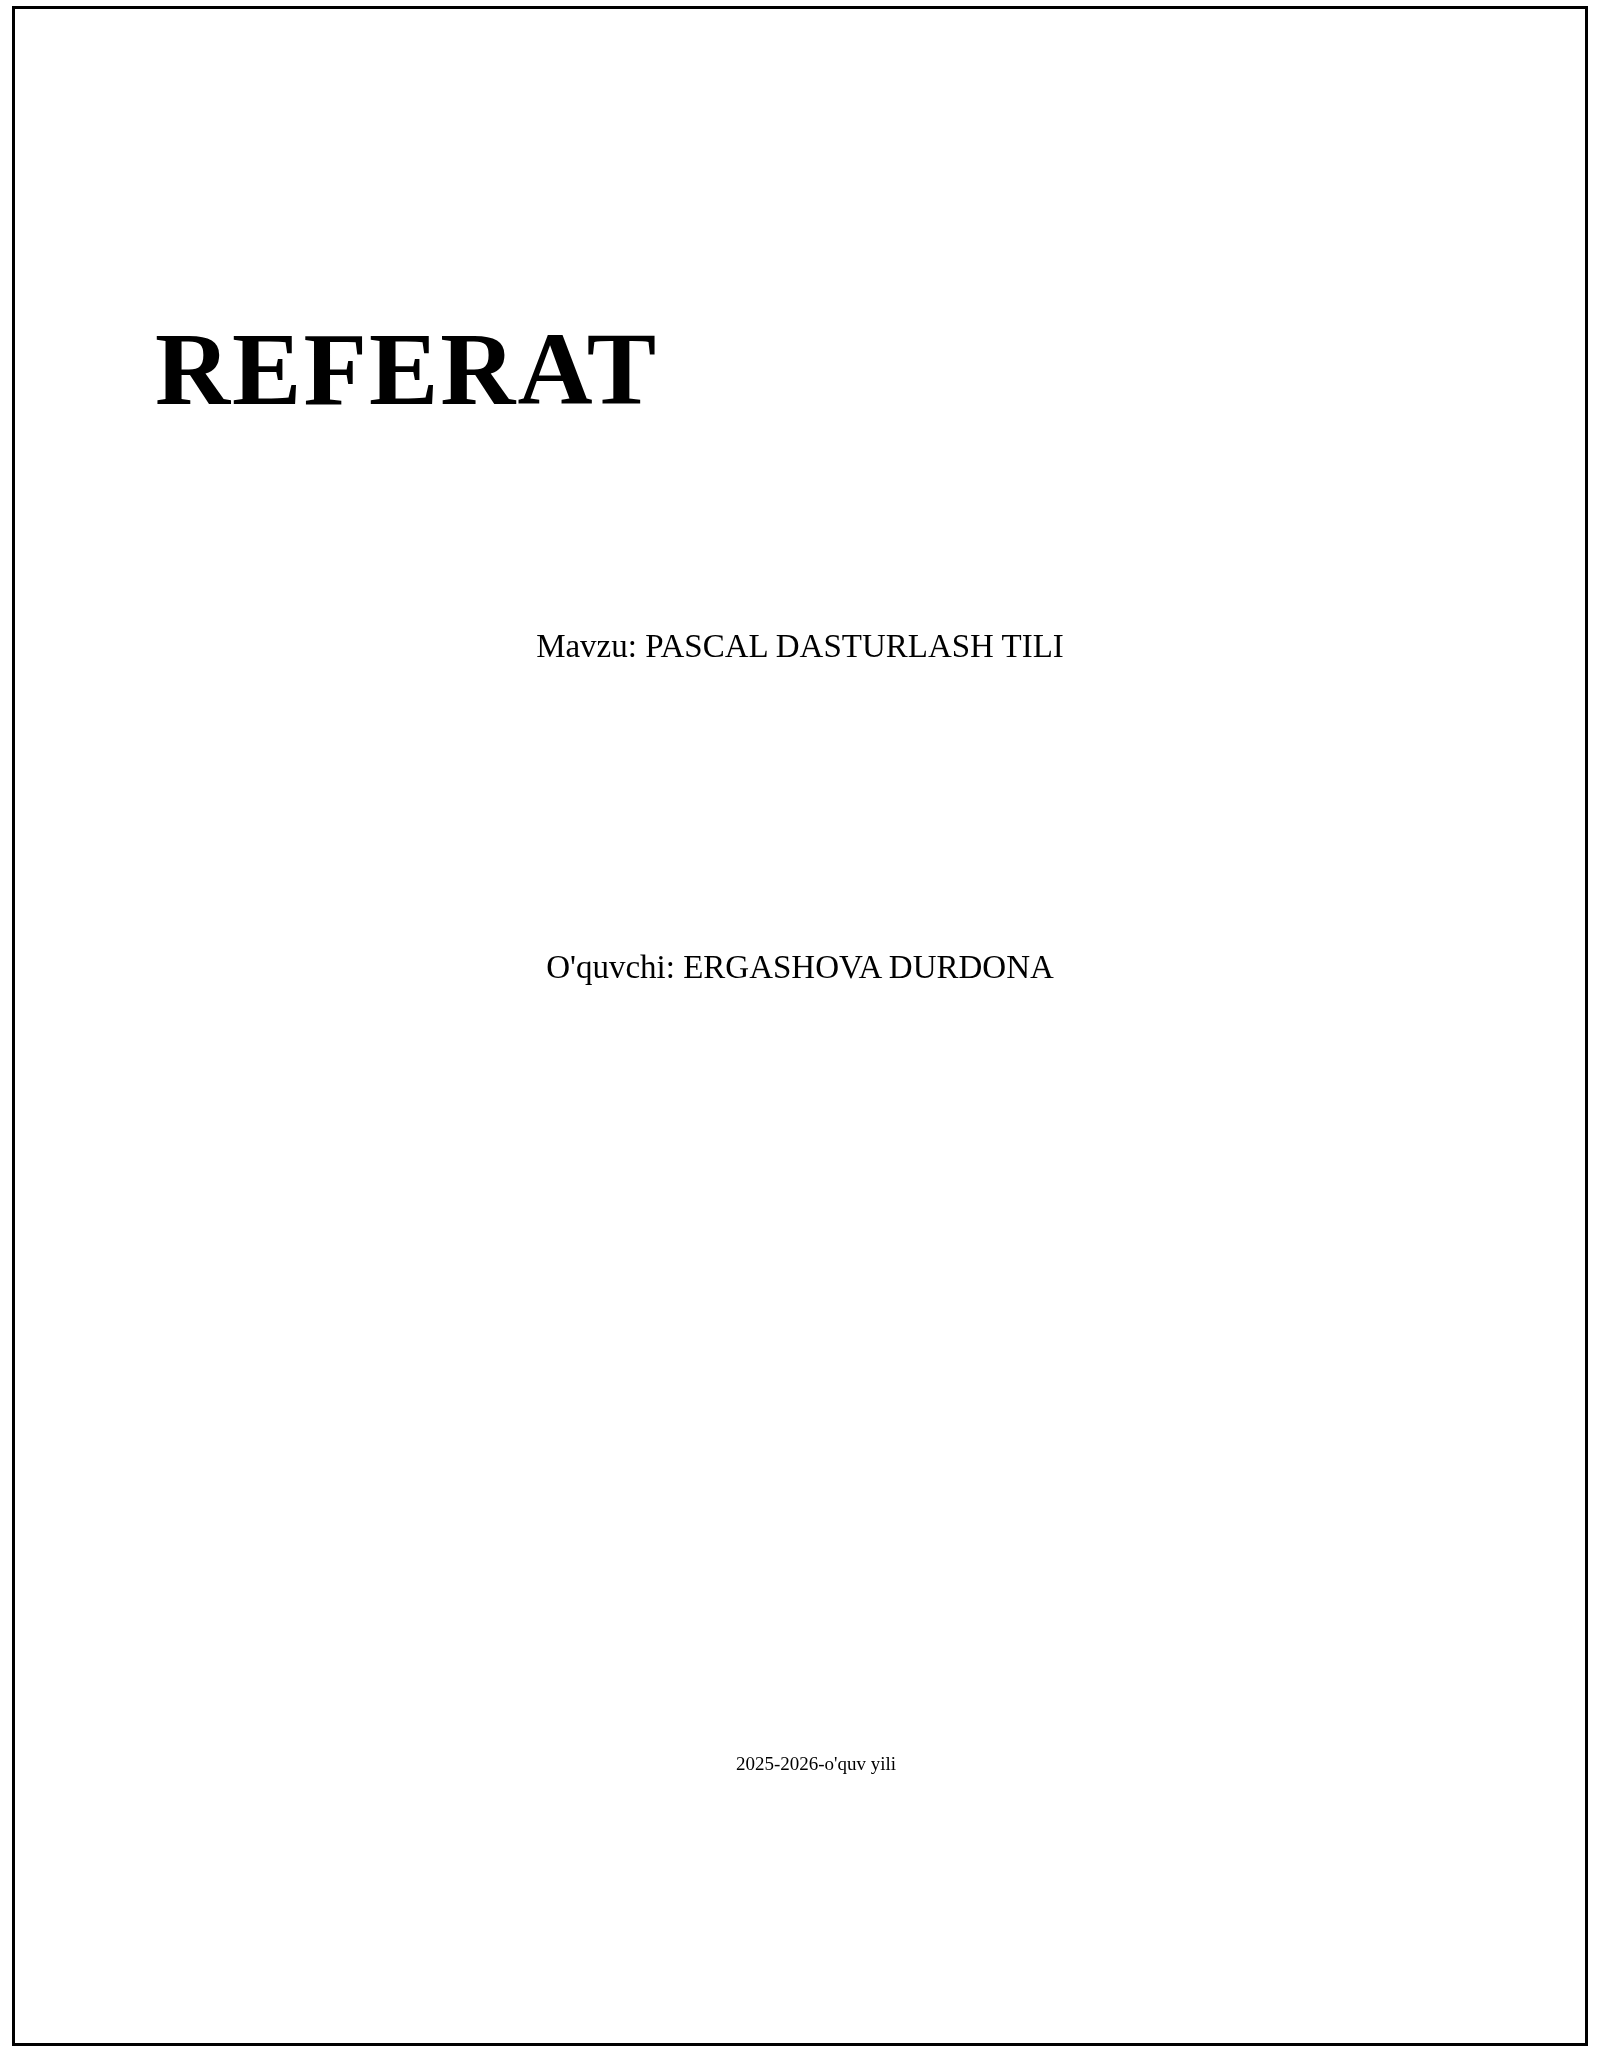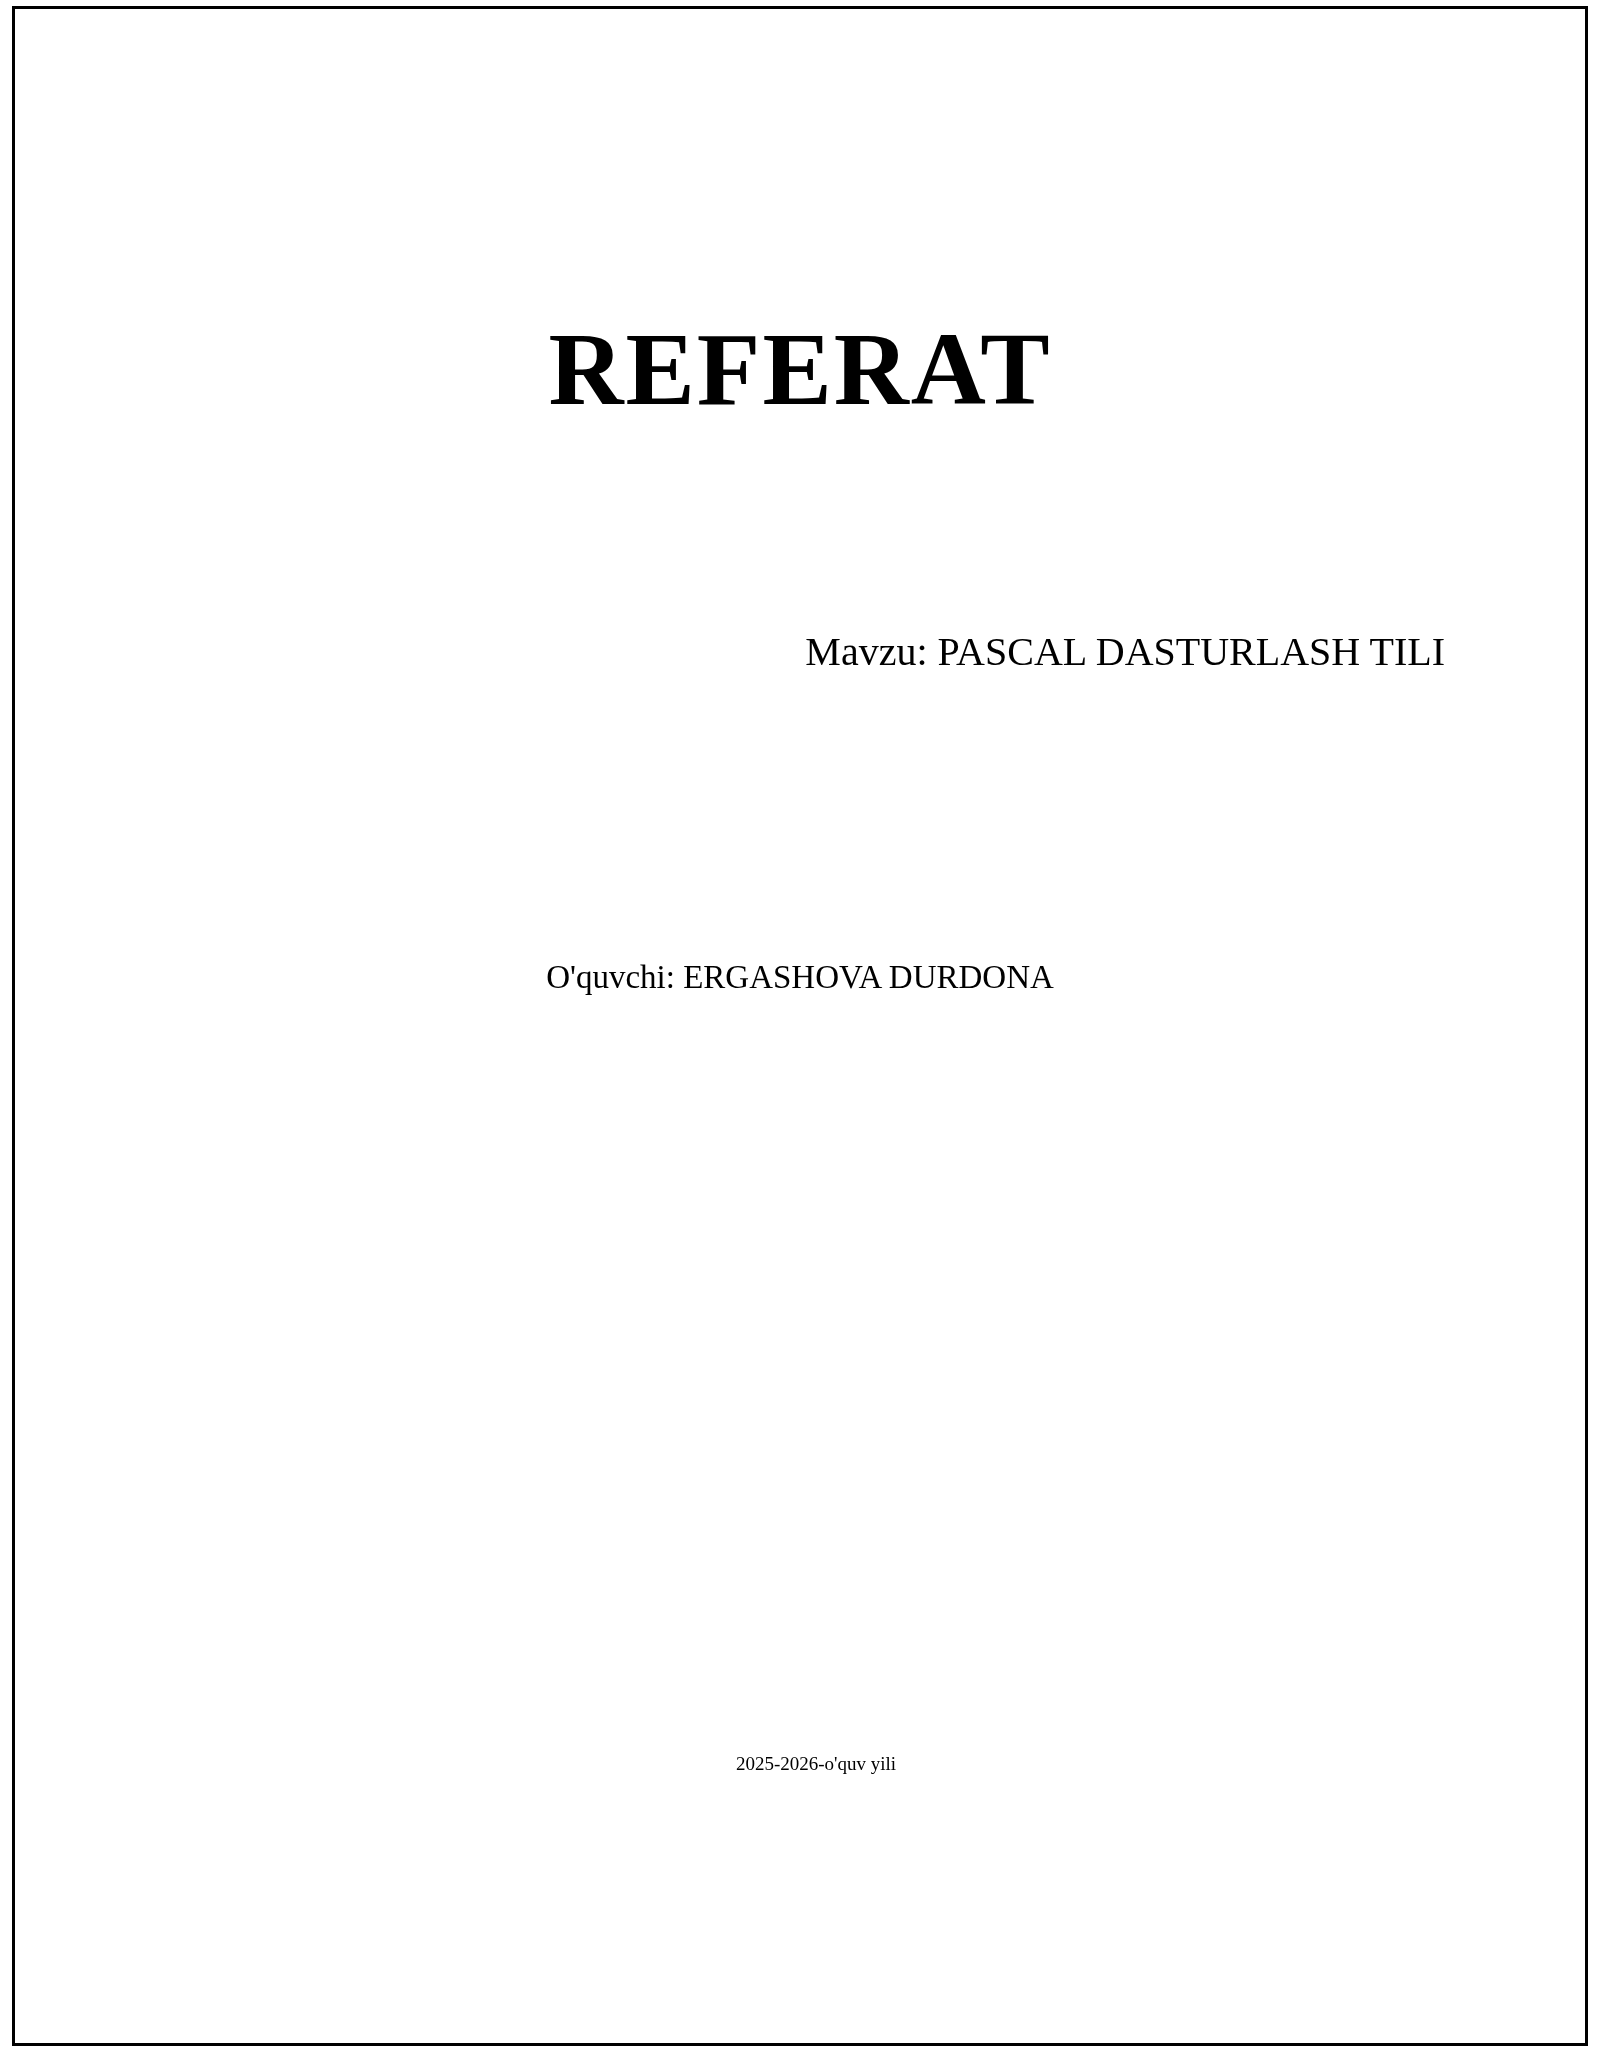--- a/index.html
+++ b/index.html
@@ -49,31 +49,30 @@
     letter-spacing: 0.2px;
     color: #000;
   }
   .org-line {
     display: block;
     white-space: pre-wrap;
   }
 
   .doc-title {
     margin-top: 300px;
-    text-align: center;
     font-size: 104px;
     font-weight: bold;
     letter-spacing: 2px;
     color: #000;
   }
 
   .subject {
     margin-top: 200px;
-    text-align: right;
-    font-size: 40px;
+    text-align: center;
+    font-size: 33px;
     color: #000;
   }
 
   .student-block {
     margin-top: 280px;
     text-align: center;
     font-size: 33px;
     line-height: 1.35;
     color: #000;
   }

